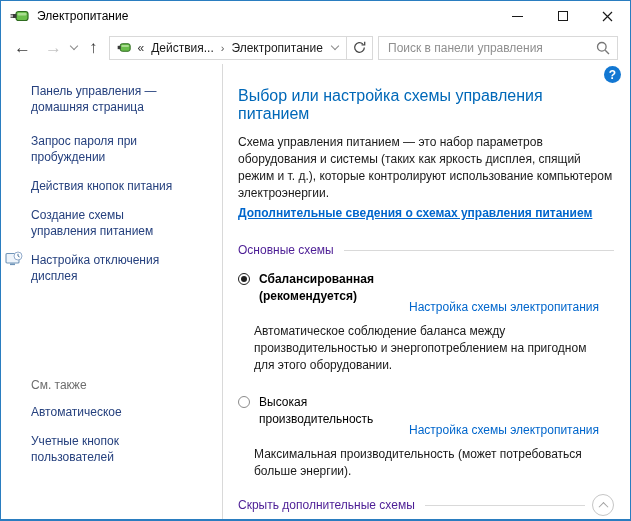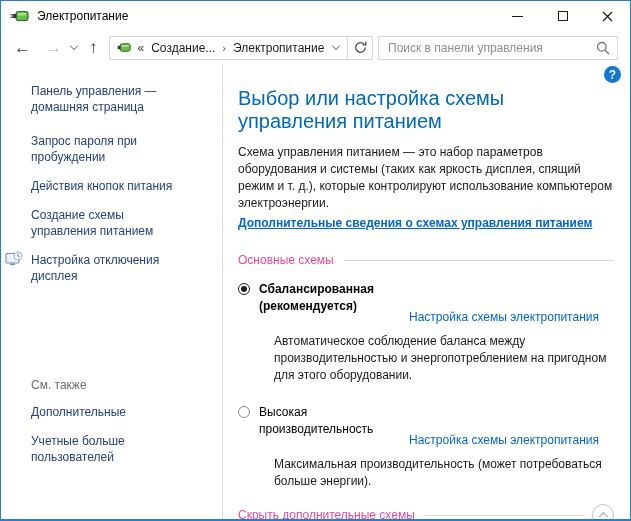--- a/index.html
+++ b/index.html
@@ -44,40 +44,40 @@
   .sidebar { width:222px; flex:0 0 auto; border-right:1px solid #d9d9d9; padding:19px 10px 0 30px; font-size:12px; }
   .task-link { display:block; color:#26417e; width:150px; line-height:16px; margin-bottom:13px; position:relative; cursor:pointer; }
   .task-icon { position:absolute; left:-26px; top:-1px; width:18px; height:17px; }
   .see-also { margin-top:94px; }
   .see-also-header { color:#6d6d6d; margin-bottom:12px; }
 
   .main { flex:1; padding:23px 16px 0 15px; font-size:12px; color:#1a1a1a; position:relative; min-width:0; }
   .help-btn { position:absolute; top:-21px; right:-7px; width:17px; height:17px; border-radius:50%; background:#1277d2; color:#fff;
               font-size:12px; font-weight:bold; display:flex; align-items:center; justify-content:center; cursor:pointer; }
   .main-inner { position:relative; }
-  .page-title { font-size:20px; font-weight:400; color:#0068b8; margin:0 0 11px 0; }
+  .page-title { font-size:16px; font-weight:400; color:#0068b8; margin:0 0 11px 0; }
   .intro { margin:0; width:378px; line-height:17px; }
   .learn-link { display:inline-block; margin-top:3px; color:#0066cc; text-decoration:underline; cursor:pointer; line-height:17px;font-weight:bold; }
 
   .group-hdr { display:flex; align-items:center; margin-top:21px; }
   .group-hdr.second { margin-top:14px; }
-  .group-label { white-space:nowrap; color:#ec4899; }
+  .group-label { white-space:nowrap; color:#4c1d95; }
   .group-line { flex:1; height:1px; background:#d9d9d9; margin-left:10px; }
   .collapse-btn { width:22px; height:22px; border:1px solid #c6c6c6; border-radius:50%; margin-left:7px; flex:0 0 auto;
                   display:flex; align-items:center; justify-content:center; background:#fff; cursor:pointer; }
   .chevron-up { width:7px; height:7px; border-left:1.6px solid #a3a3a3; border-top:1.6px solid #a3a3a3; transform:rotate(45deg) translate(1px,1px); }
 
   .plan { display:grid; grid-template-columns:21px 150px 1fr; margin-top:14px; align-items:start; }
   .radio { width:12px; height:12px; border:1px solid #8b8b8b; border-radius:50%; background:#fff; position:relative; margin-top:2px; cursor:pointer; }
   .radio.selected { border-color:#1f1f1f; }
   .radio.selected::after { content:""; position:absolute; left:2px; top:2px; width:6px; height:6px; border-radius:50%; background:#1f1f1f; }
   .plan-name { line-height:17px; color:#000; cursor:default; }
   .plan-name.bold { font-weight:bold; }
   .plan-link { color:#0066cc; line-height:17px; justify-self:start; cursor:pointer; white-space:nowrap;margin-top:28px; }
-  .plan-desc { margin:7px 0 0 36px; width:356px; line-height:17px; }
+  .plan-desc { margin:7px 0 0 16px; width:356px; line-height:17px; }
 </style>
 </head>
 <body>
 
 <div class="window">
 
   <div class="titlebar">
     <svg class="app-icon" viewBox="0 0 20 18">
       <rect x="6" y="4.5" width="12" height="9" rx="2.5" fill="#6abf4b" stroke="#2e6b1f" stroke-width="1.2"></rect>
       <rect x="7.5" y="6" width="9" height="2.5" rx="1" fill="#a9dd90"></rect>
@@ -109,21 +109,21 @@
       </span>
     <span class="nav-arrow">↑</span>
 
     <div class="addressbar">
       <svg class="crumb-icon" viewBox="0 0 20 18">
         <rect x="6" y="4.5" width="12" height="9" rx="2.5" fill="#6abf4b" stroke="#2e6b1f" stroke-width="1.2"></rect>
         <rect x="7.5" y="6" width="9" height="2.5" rx="1" fill="#a9dd90"></rect>
         <rect x="3" y="7" width="3.5" height="4" fill="#3a3a3a"></rect>
       </svg>
       <span class="crumb-mark">«</span>
-      <span class="crumb-text">Создание...</span>
+      <span class="crumb-text">Действия...</span>
       <span class="crumb-sep">›</span>
       <span class="crumb-text">Электропитание</span>
       <span class="addr-spacer"></span>
       <span class="addr-chev">
           <span class="chev"></span>
         </span>
       <div class="refresh-btn">
         <svg width="13" height="13" viewBox="0 0 14 14">
           <path d="M12.2 7 A5.2 5.2 0 1 1 10.6 3.2" fill="none" stroke="#4a4a4a" stroke-width="1.4"></path>
           <path d="M12.6 0.8 L12.6 4.2 L9.2 4.2" fill="none" stroke="#4a4a4a" stroke-width="1.4"></path>
@@ -152,22 +152,22 @@
           <rect x="1" y="2.5" width="13" height="9.5" rx="1" fill="#eef4fb" stroke="#6f94b8" stroke-width="1.1"></rect>
           <rect x="5" y="12.5" width="5" height="1.6" fill="#6f94b8"></rect>
           <circle cx="13" cy="5" r="4" fill="#fbfdff" stroke="#93accb" stroke-width="1"></circle>
           <path d="M13 2.8 L13 5 L14.6 6" fill="none" stroke="#4f749c" stroke-width="1"></path>
         </svg>
         <span>Настройка отключения дисплея</span>
       </a>
 
       <div class="see-also">
         <div class="see-also-header">См. также</div>
-        <a class="task-link">Дополнительные</a>
-        <a class="task-link">Учетные больше пользователей</a>
+        <a class="task-link">Автоматическое</a>
+        <a class="task-link">Учетные кнопок пользователей</a>
       </div>
     </div>
 
     <div class="main">
       <div class="main-inner">
         <div class="help-btn">
             <span>?</span>
           </div>
 
         <h1 class="page-title">Выбор или настройка схемы управления питанием</h1>

